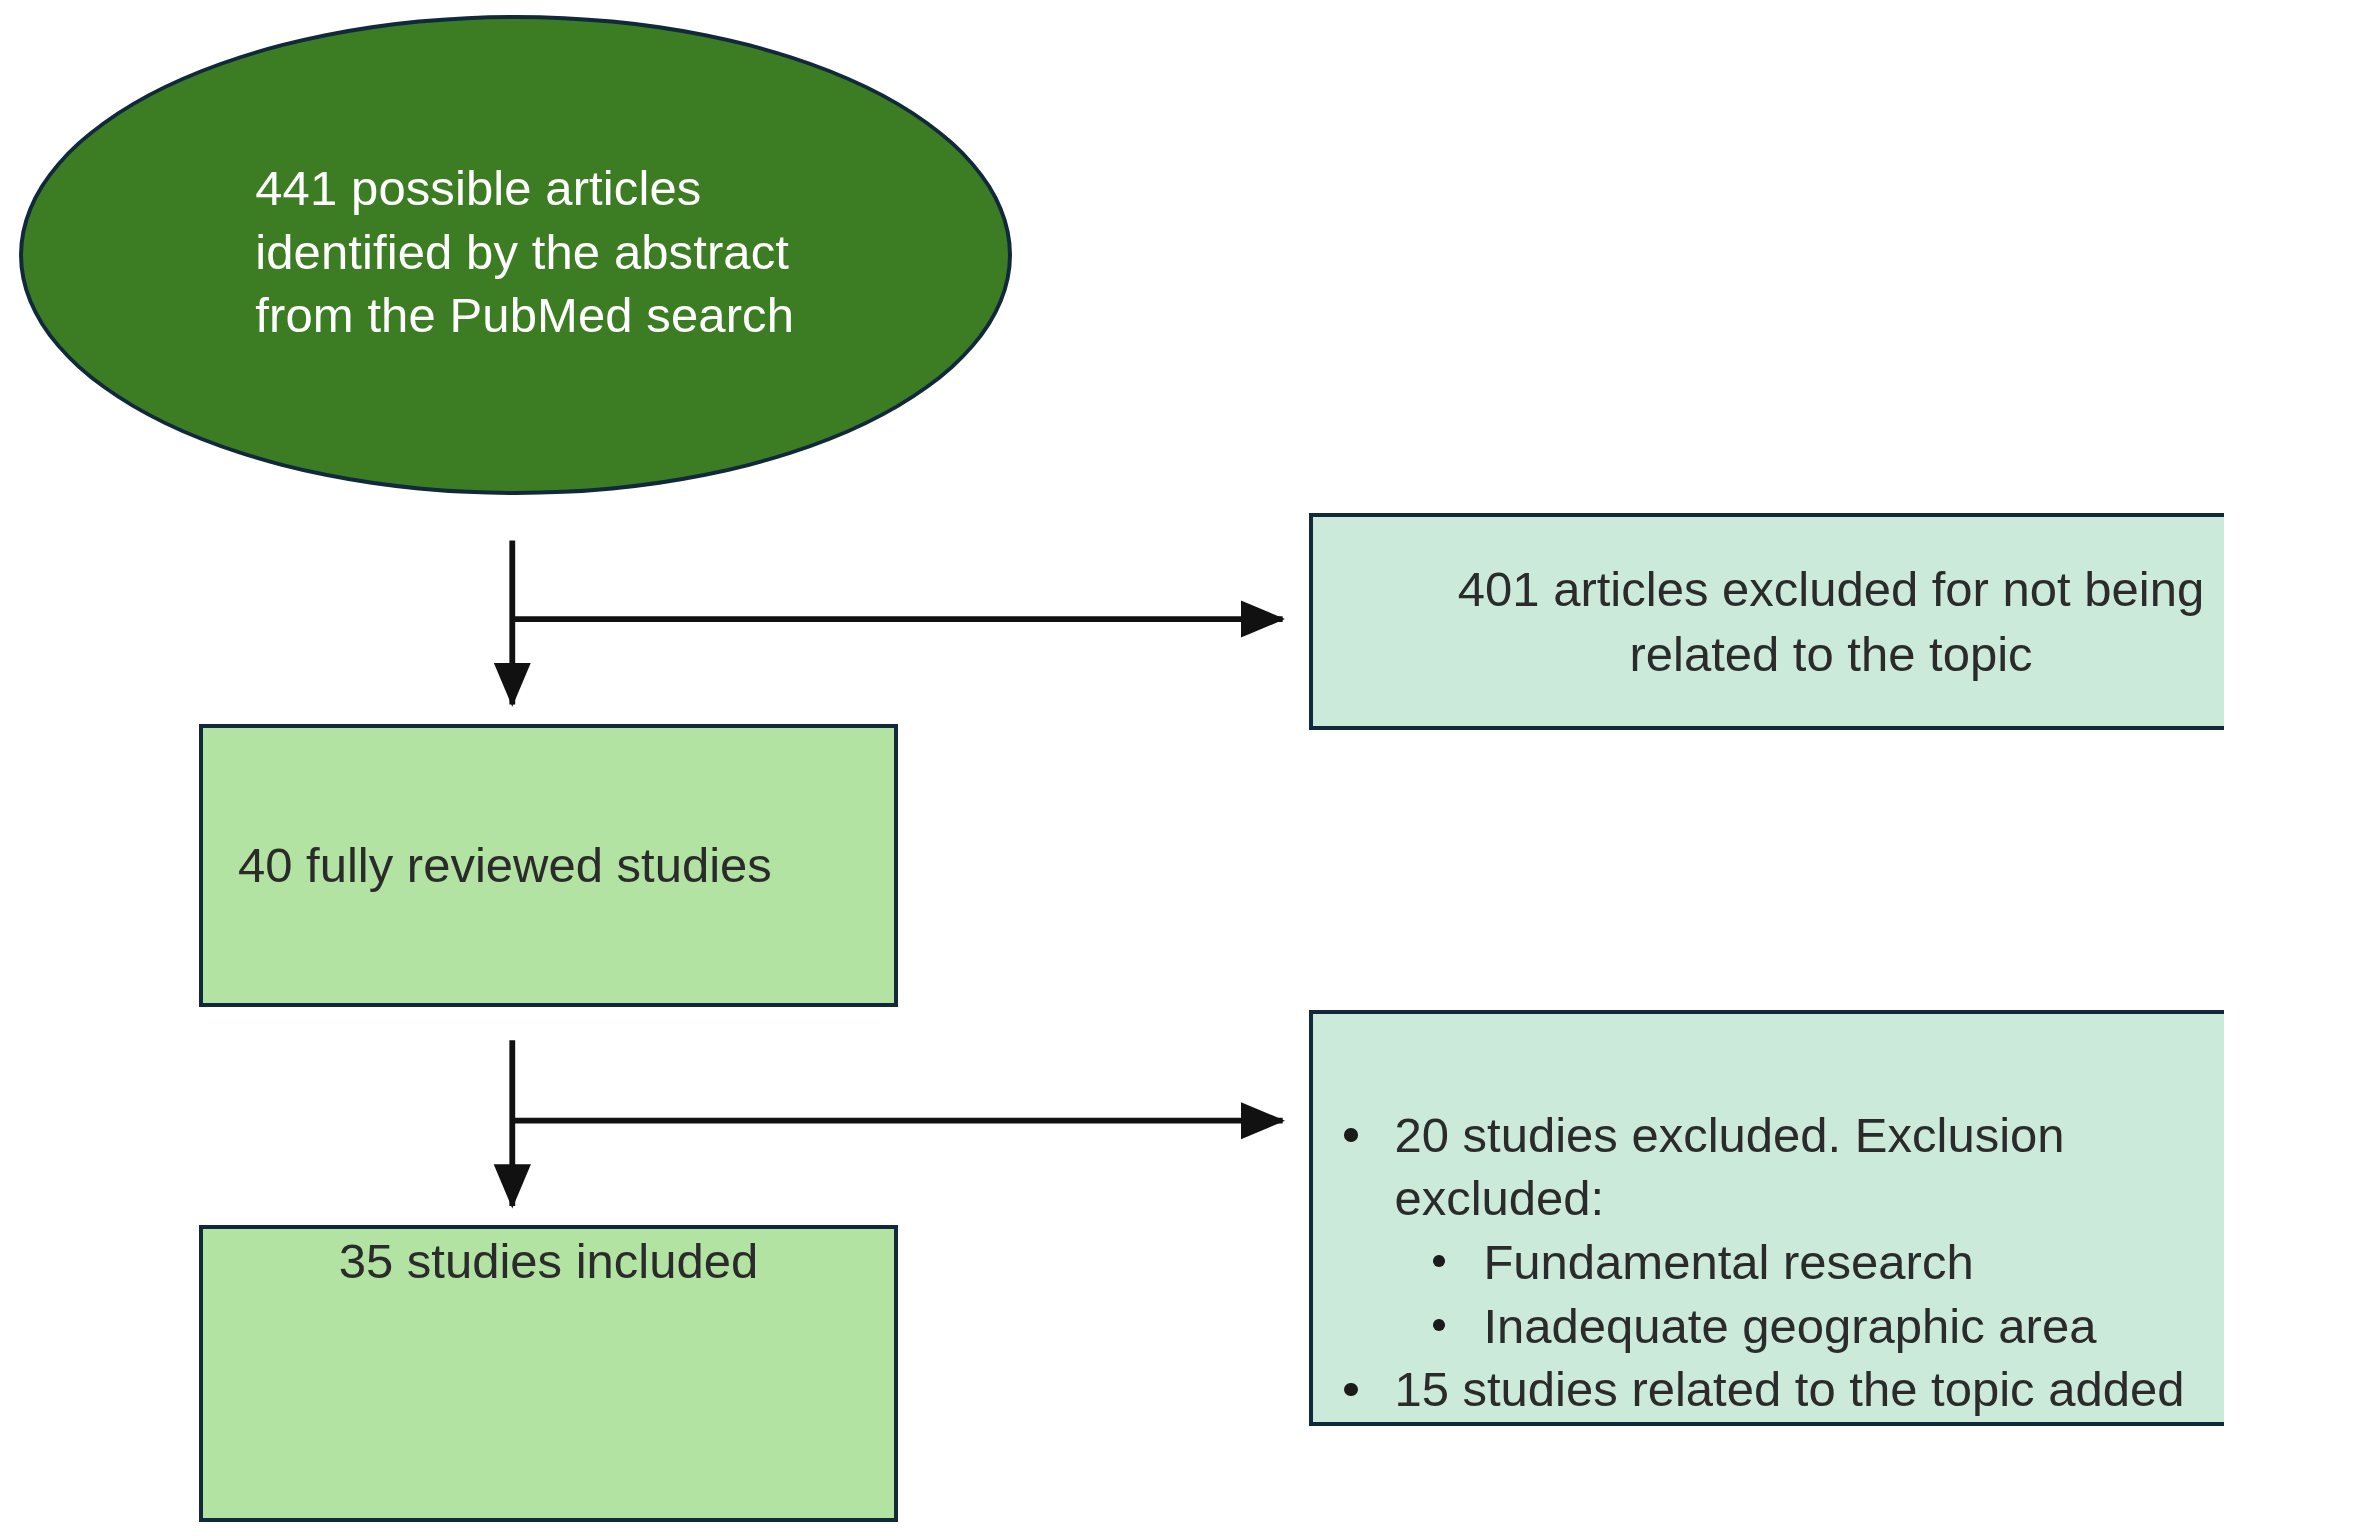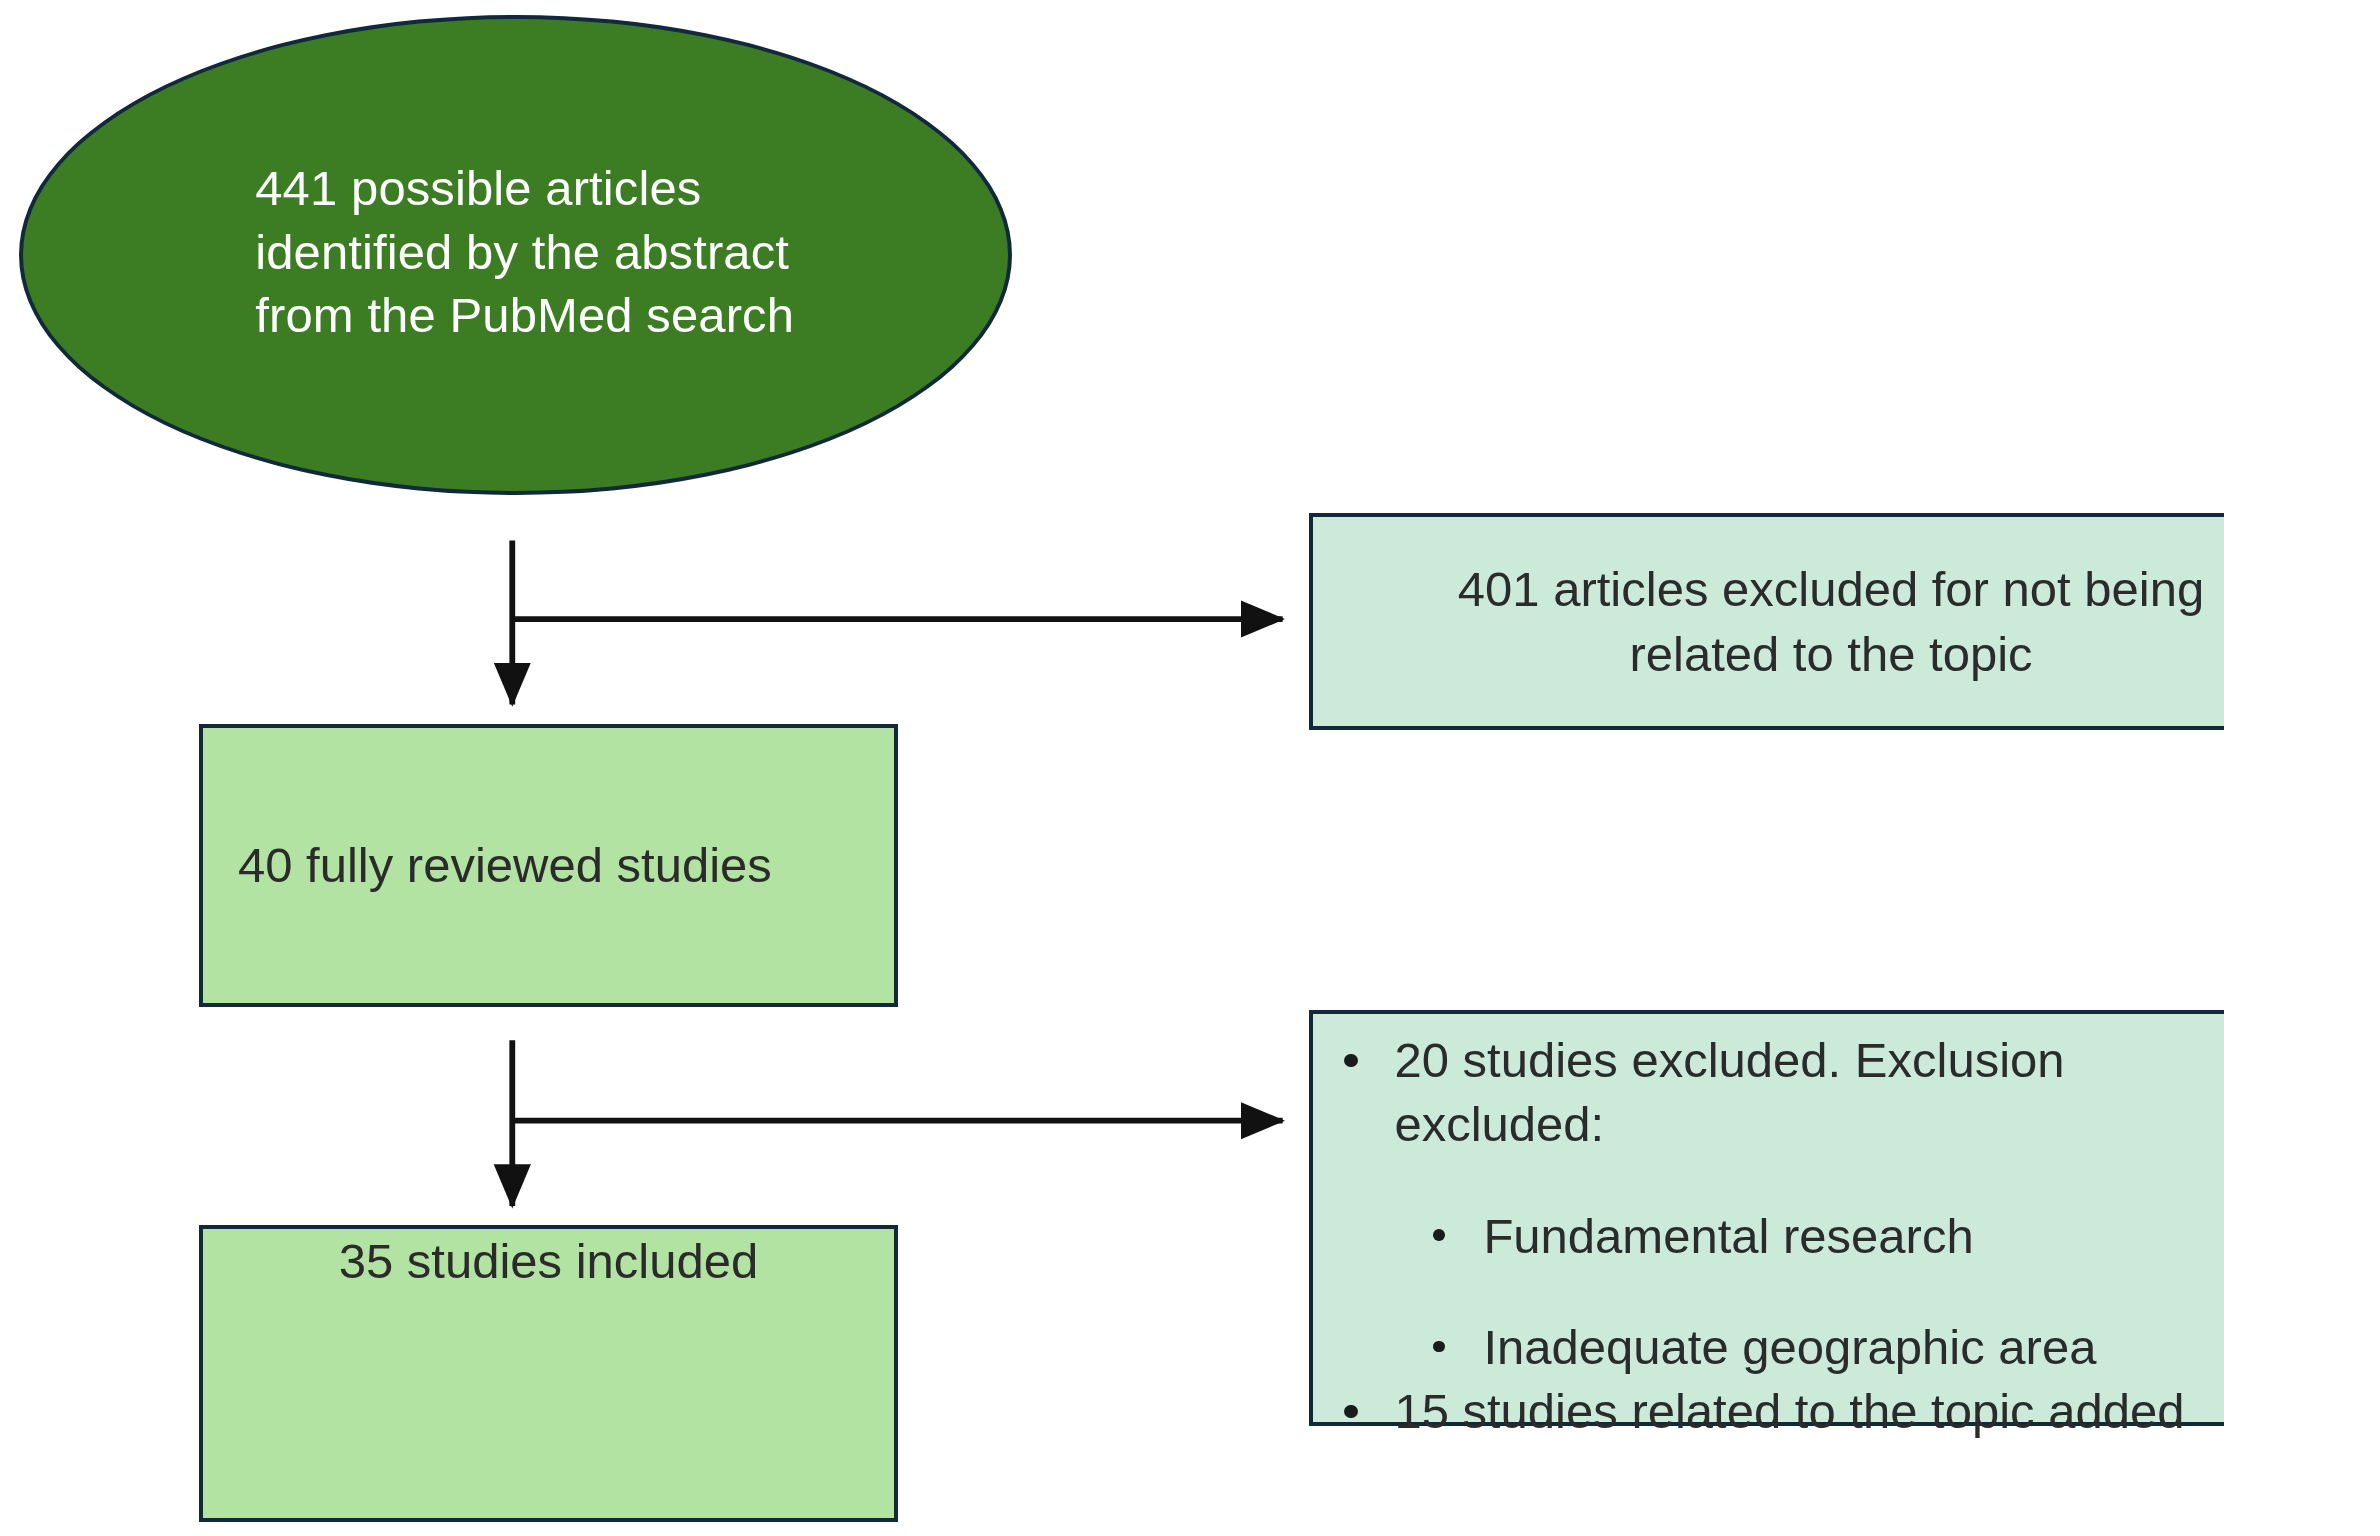--- a/index.html
+++ b/index.html
@@ -104,21 +104,21 @@
     padding: 0 22px;
     box-sizing: border-box;
   }
 
   
   #box-criteria {
     left: 1309px;
     top: 1010px;
     width: 1044px;
     height: 416px;
-    align-items: center;
+    align-items: flex-end;
     justify-content: flex-start;
     padding: 37px 19.4px 0 19.4px;
   }
 
   
   .bullet-list {
     list-style: none;
     margin: 0;
     padding: 0;
     width: 100%;
@@ -134,21 +134,20 @@
     position: absolute;
     left: 11.6px;
     top: 0.50em;
     width: 13.6px;
     height: 13.6px;
     background: #1b1b1b;
     border-radius: 50%;
   }
   .bullet-row.sub {
     padding-left: 151px;
-    margin-top: 48px;
   }
   .bullet-row.sub .dot {
     left: 101px;
     width: 11.6px;
     height: 11.6px;
   }
   .bullet-text.justify {
     text-align: justify;
   }
   .bullet-text.justify > span {

